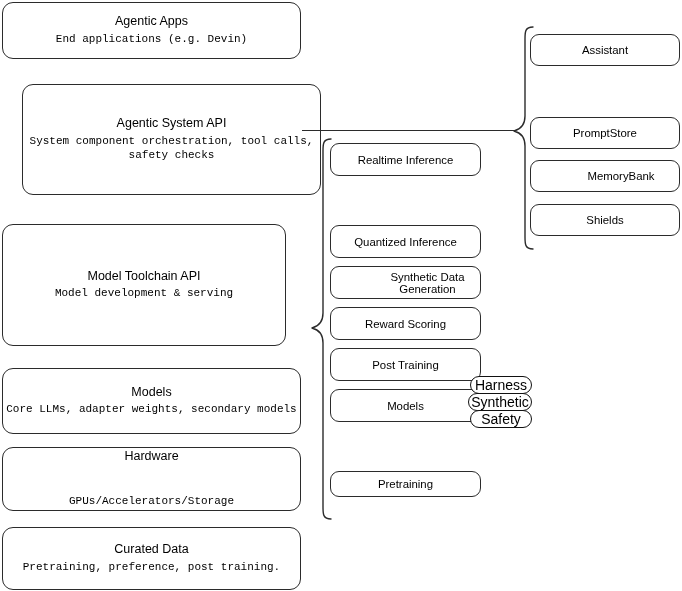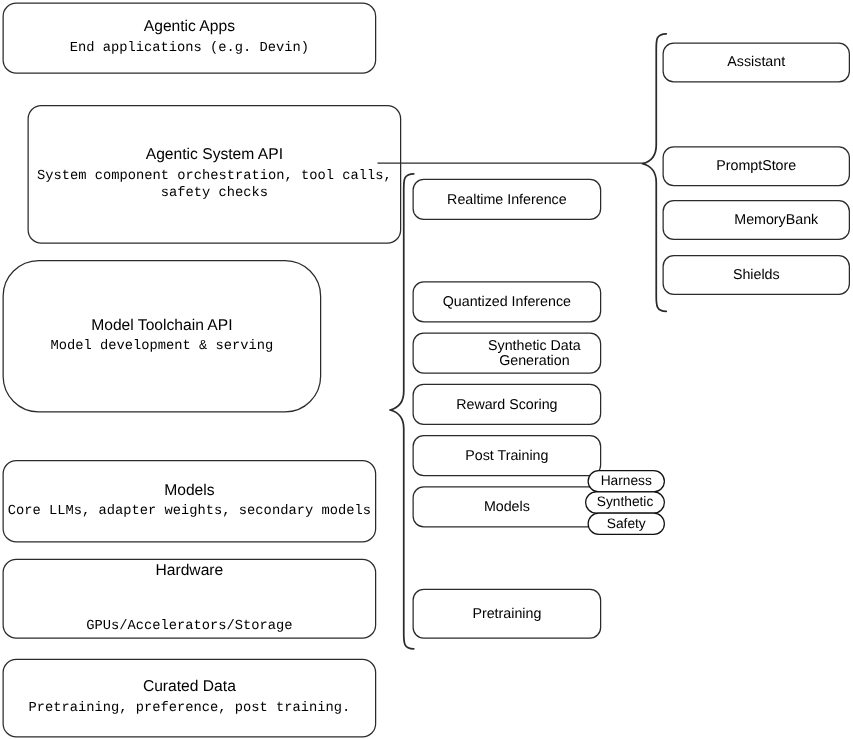--- a/index.html
+++ b/index.html
@@ -55,21 +55,21 @@
   .pill {
     position: absolute;
     box-sizing: border-box;
     border: 1.3px solid #111111;
     border-radius: 999px;
     background: #ffffff;
     display: flex;
     align-items: center;
     justify-content: center;
     text-align: center;
-    font-size: 11px;
+    font-size: 14px;
     color: #000000;
     z-index: 6;
   }
   .brace, .connector {
     position: absolute;
     overflow: visible;
   }
   .connector-line {
     position: absolute;
     background: #2b2b2b;
@@ -85,21 +85,21 @@
   <div class="box" style="left:2px; top:2px; width:299px; height:57px;">
     <div class="layer-title">Agentic Apps</div>
     <div class="layer-sub">End applications (e.g. Devin)</div>
   </div>
 
   <div class="box" style="left:10px; top:84px; width:299px; height:111px;margin-left:12px;">
     <div class="layer-title">Agentic System API</div>
     <div class="layer-sub">System component orchestration, tool calls, safety checks</div>
   </div>
 
-  <div class="box" style="left:2px; top:208px; width:255px; height:122px;border-radius:29px;">
+  <div class="box" style="left:2px; top:224px; width:284px; height:122px;">
     <div class="layer-title">Model Toolchain API</div>
     <div class="layer-sub">Model development &amp; serving</div>
   </div>
 
   <div class="box" style="left:2px; top:368px; width:299px; height:66px;">
     <div class="layer-title">Models</div>
     <div class="layer-sub">Core LLMs, adapter weights, secondary models</div>
   </div>
 
   <div class="box" style="left:2px; top:447px; width:299px; height:64px;gap:28px;">
@@ -129,21 +129,21 @@
   </div>
   <div class="stack-box" style="left:330px; top:348px; width:151px; height:33px;">
     <span>Post Training</span>
   </div>
   <div class="stack-box" style="left:330px; top:307px; width:151px; height:33px;">
     <span>Reward Scoring</span>
   </div>
   <div class="stack-box" style="left:330px; top:389px; width:151px; height:33px;">
     <span>Models</span>
   </div>
-  <div class="stack-box" style="left:330px; top:471px; width:151px; height:40px;">
+  <div class="stack-box" style="left:330px; top:471px; width:151px; height:26px;">
     <span>Pretraining</span>
   </div>
 
   <div class="pill" style="left:470px; top:376px; width:62px; height:18px;">
     <span>Harness</span>
   </div>
   <div class="pill" style="left:468px; top:393px; width:64px; height:18px;">
     <span>Synthetic</span>
   </div>
   <div class="pill" style="left:470px; top:410px; width:62px; height:18px;">

